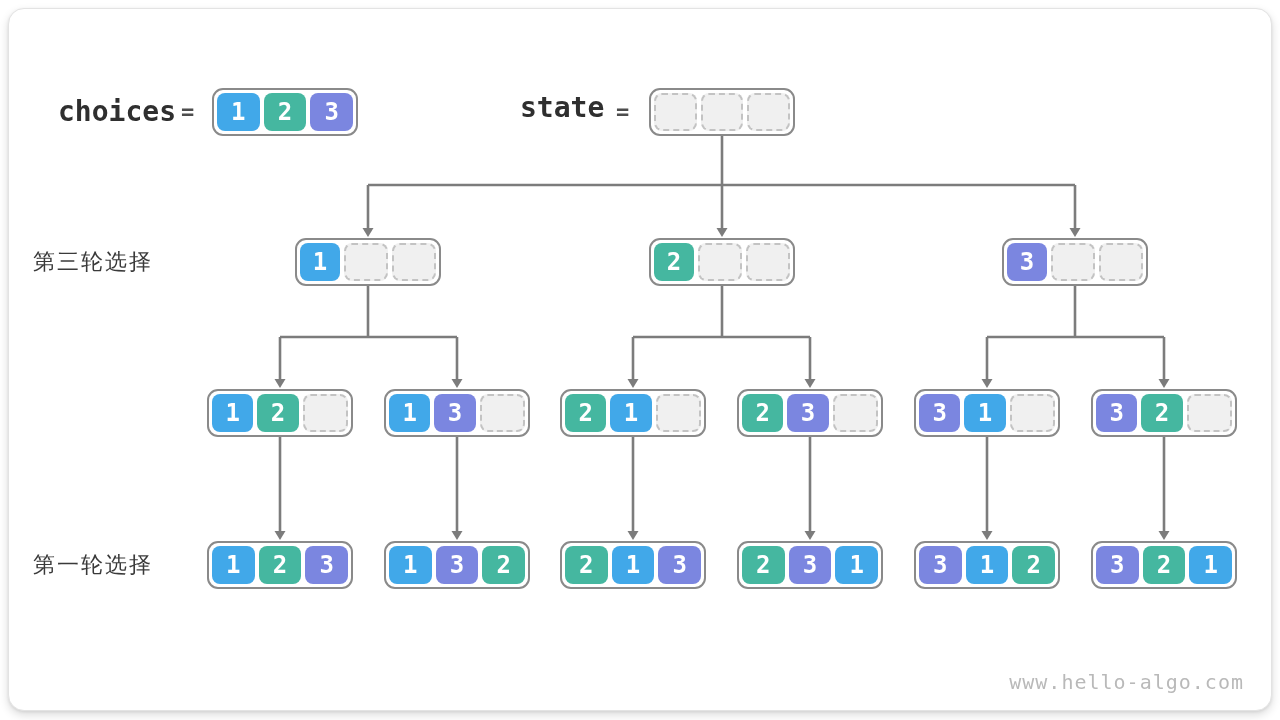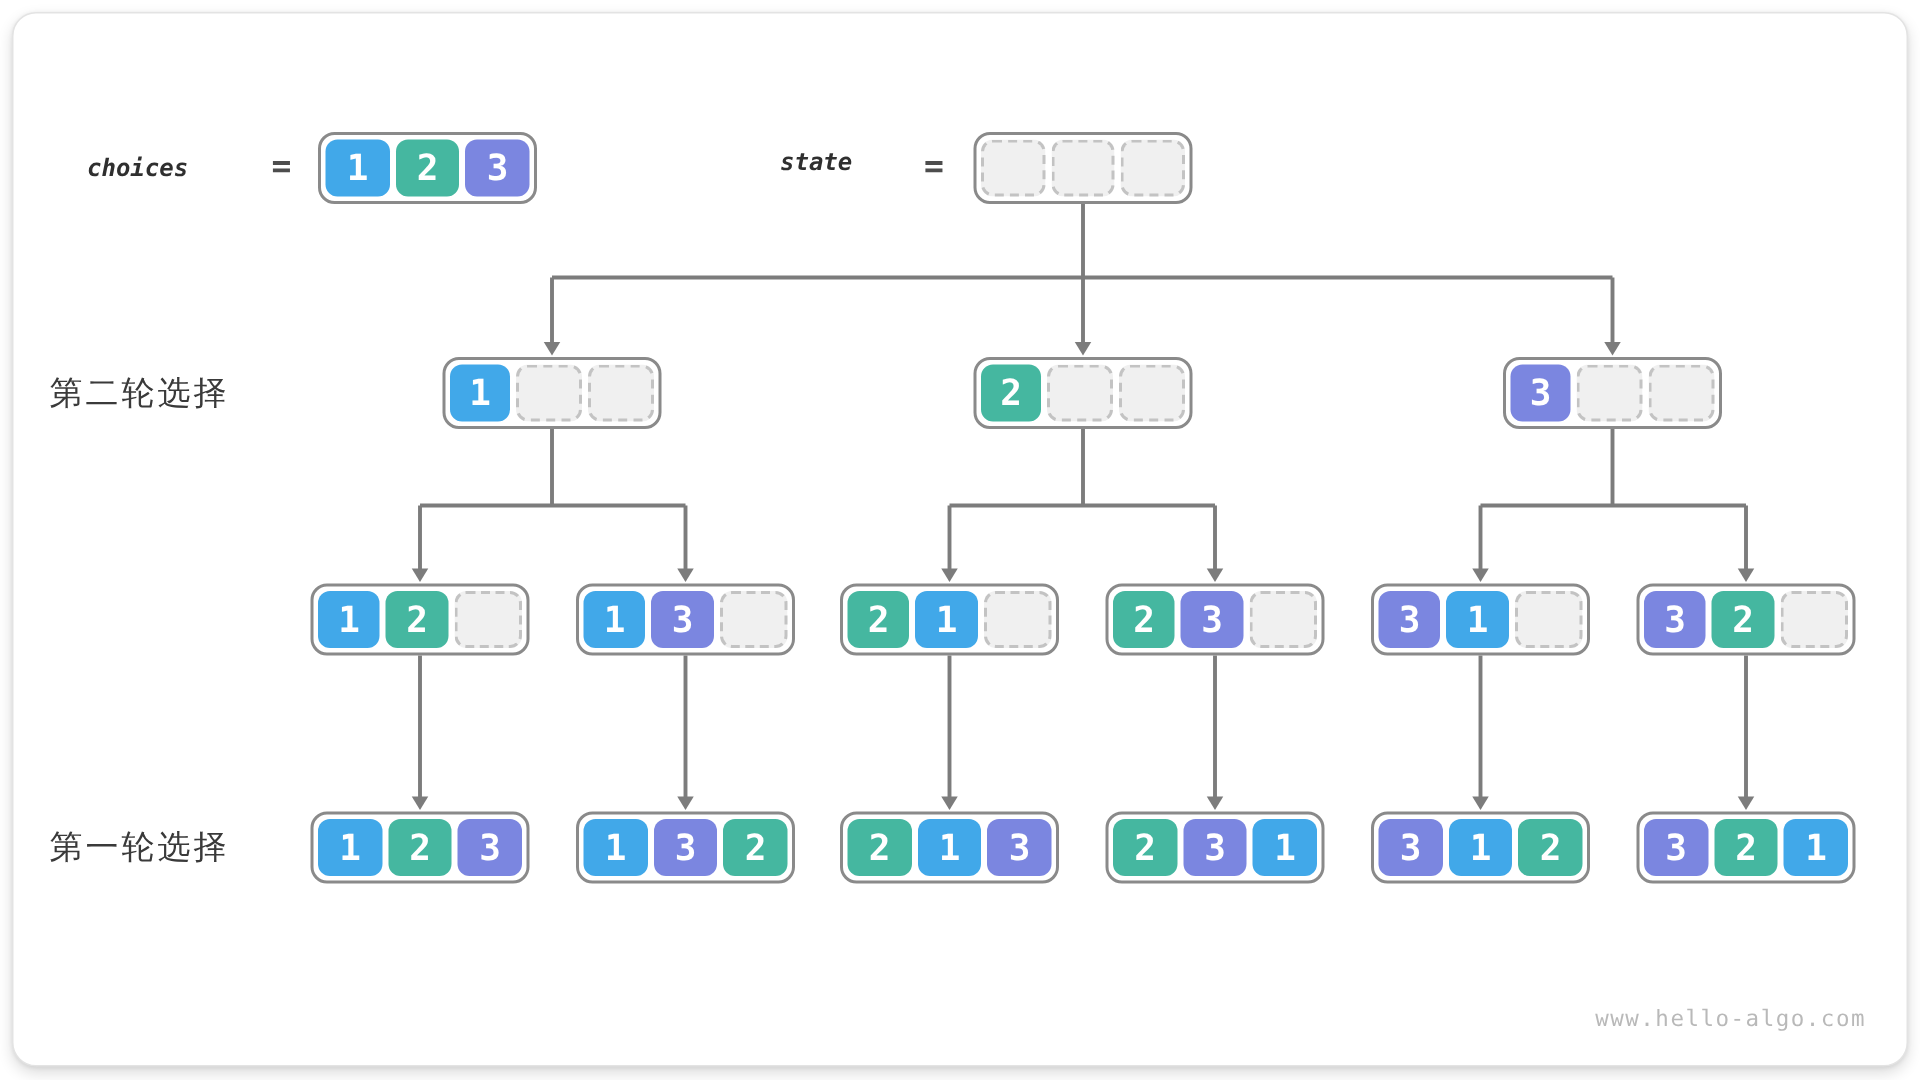--- a/index.html
+++ b/index.html
@@ -13,30 +13,30 @@
   .node{position:absolute;box-sizing:border-box;width:146px;height:48px;
         background:#fff;border:2px solid #8a8a8a;border-radius:11px;
         display:flex;gap:4px;padding:3px;}
   .cell{flex:1;border-radius:8px;box-sizing:border-box;
         display:flex;align-items:center;justify-content:center;
         font-family:"DejaVu Sans Mono","Liberation Mono",monospace;
         font-weight:700;font-size:24px;color:#fff;}
   .cell.empty{background:#f0f0f0;border:2px dashed #c3c3c3;}
   .code-label{position:absolute;height:48px;line-height:48px;
         font-family:"DejaVu Sans Mono","Liberation Mono",monospace;
-        font-weight:700;font-size:16px;color:#2f2f2f;white-space:pre;font-style:italic;}
+        font-weight:700;font-size:28px;color:#2f2f2f;white-space:pre;}
   .eq{position:absolute;height:48px;line-height:48px;
         font-family:"DejaVu Sans Mono","Liberation Mono",monospace;
         font-weight:700;font-size:22px;color:#4d4d4d;}
   .row-label{position:absolute;left:33px;height:48px;line-height:48px;
         font-size:22px;letter-spacing:2px;color:#3a3a3a;font-weight:500;
         font-family:"Liberation Sans",sans-serif;white-space:nowrap;}
   .footer{position:absolute;right:36px;top:670px;
         font-family:"DejaVu Sans Mono","Liberation Mono",monospace;
-        font-size:15px;letter-spacing:1px;color:#b9b9b9;}
+        font-size:20px;letter-spacing:1px;color:#b9b9b9;}
 </style>
 </head>
 <body>
 
 <div class="card"></div>
 
 <div class="stage">
   <svg class="arrows" id="arrows" width="1280" height="720">
       <path d="M722,136 V185" fill="none" stroke="#7c7c7c" stroke-width="2.6"></path>
       <path d="M368,185 H1075" fill="none" stroke="#7c7c7c" stroke-width="2.6"></path>
@@ -77,21 +77,21 @@
       <path d="M1164,437 V532" fill="none" stroke="#7c7c7c" stroke-width="2.6"></path>
       <polygon points="1158.5,531 1169.5,531 1164,540" fill="#7c7c7c"></polygon>
     </svg>
 
   <div class="code-label" style="left:58px;top:88px">choices</div>
   <div class="eq" style="left:181px;top:88px">=</div>
 
   <div class="code-label" style="left:520px;top:84px">state</div>
   <div class="eq" style="left:616px;top:88px">=</div>
 
-  <div class="row-label" style="top:238px">第二轮选择</div>
+  <div class="row-label" style="top:238px">第三轮选择</div>
   <div class="row-label" style="top:541px">第一轮选择</div>
 
   <div class="footer">www.hello-algo.com</div>
 <div class="node" style="left: 212px; top: 88px;">
       <div class="cell" style="background: rgb(65, 168, 233);">1</div>
       <div class="cell" style="background: rgb(69, 183, 160);">2</div>
       <div class="cell" style="background: rgb(123, 134, 224);">3</div>
     </div>
     <div class="node" style="left: 649px; top: 88px;">
       <div class="cell empty"></div>

